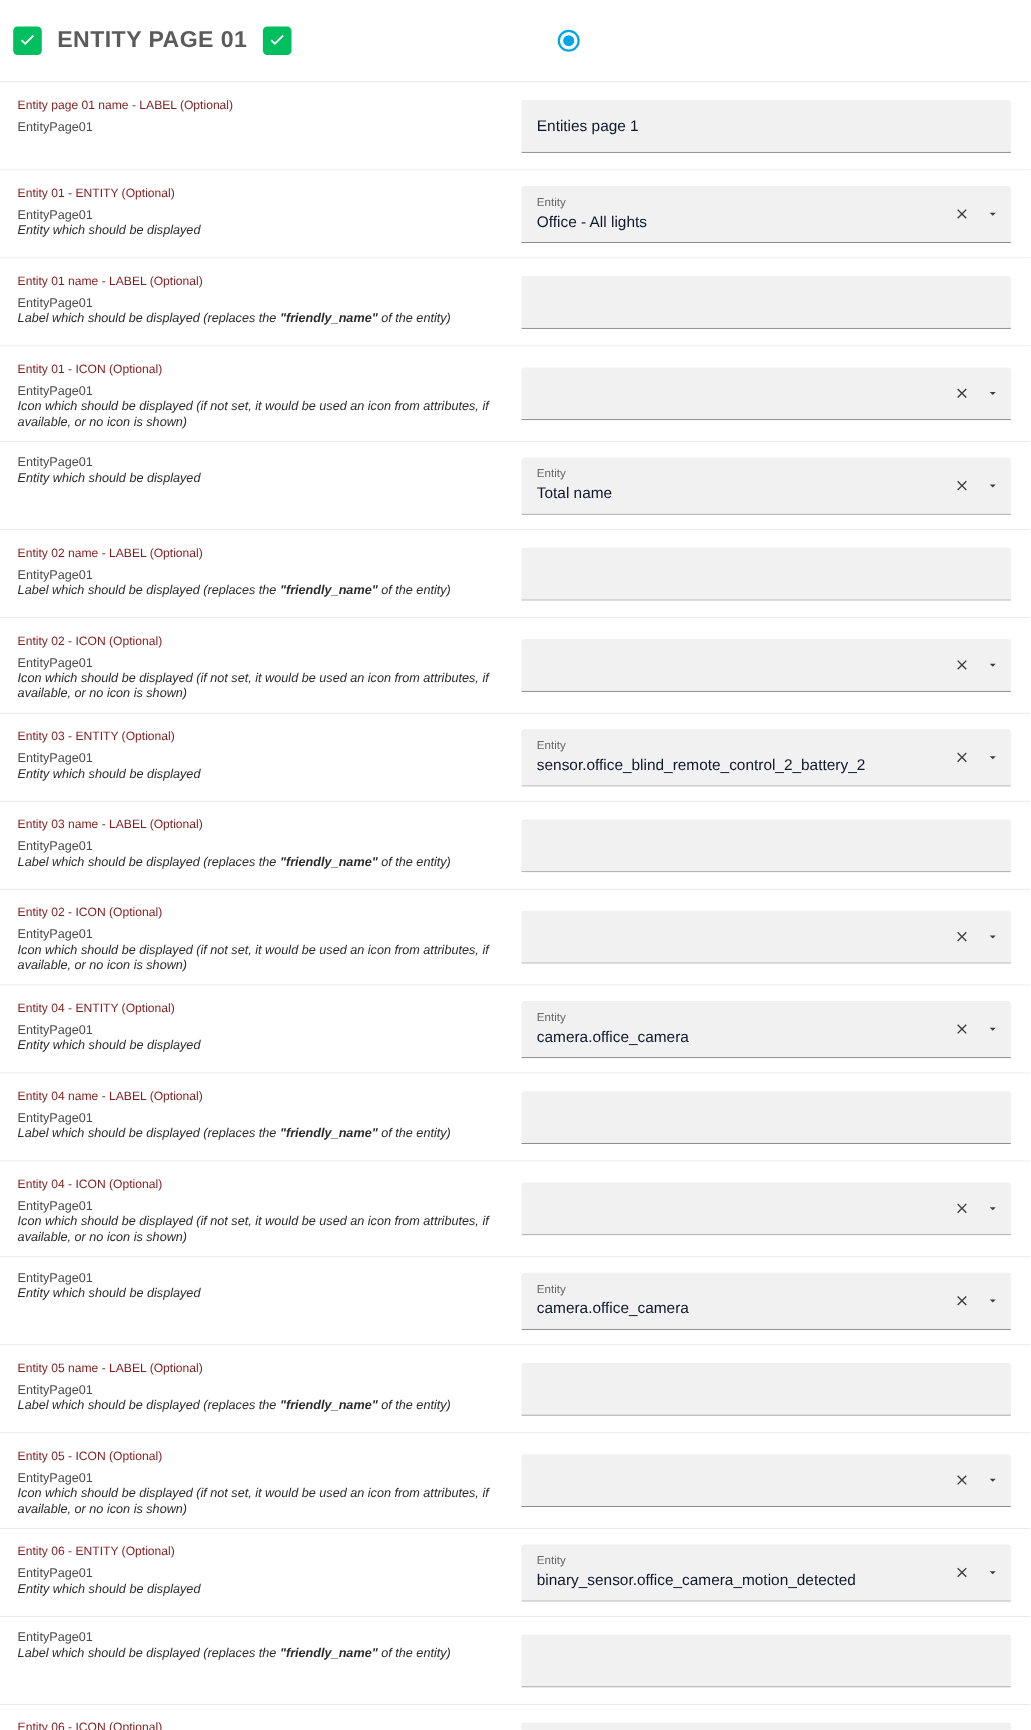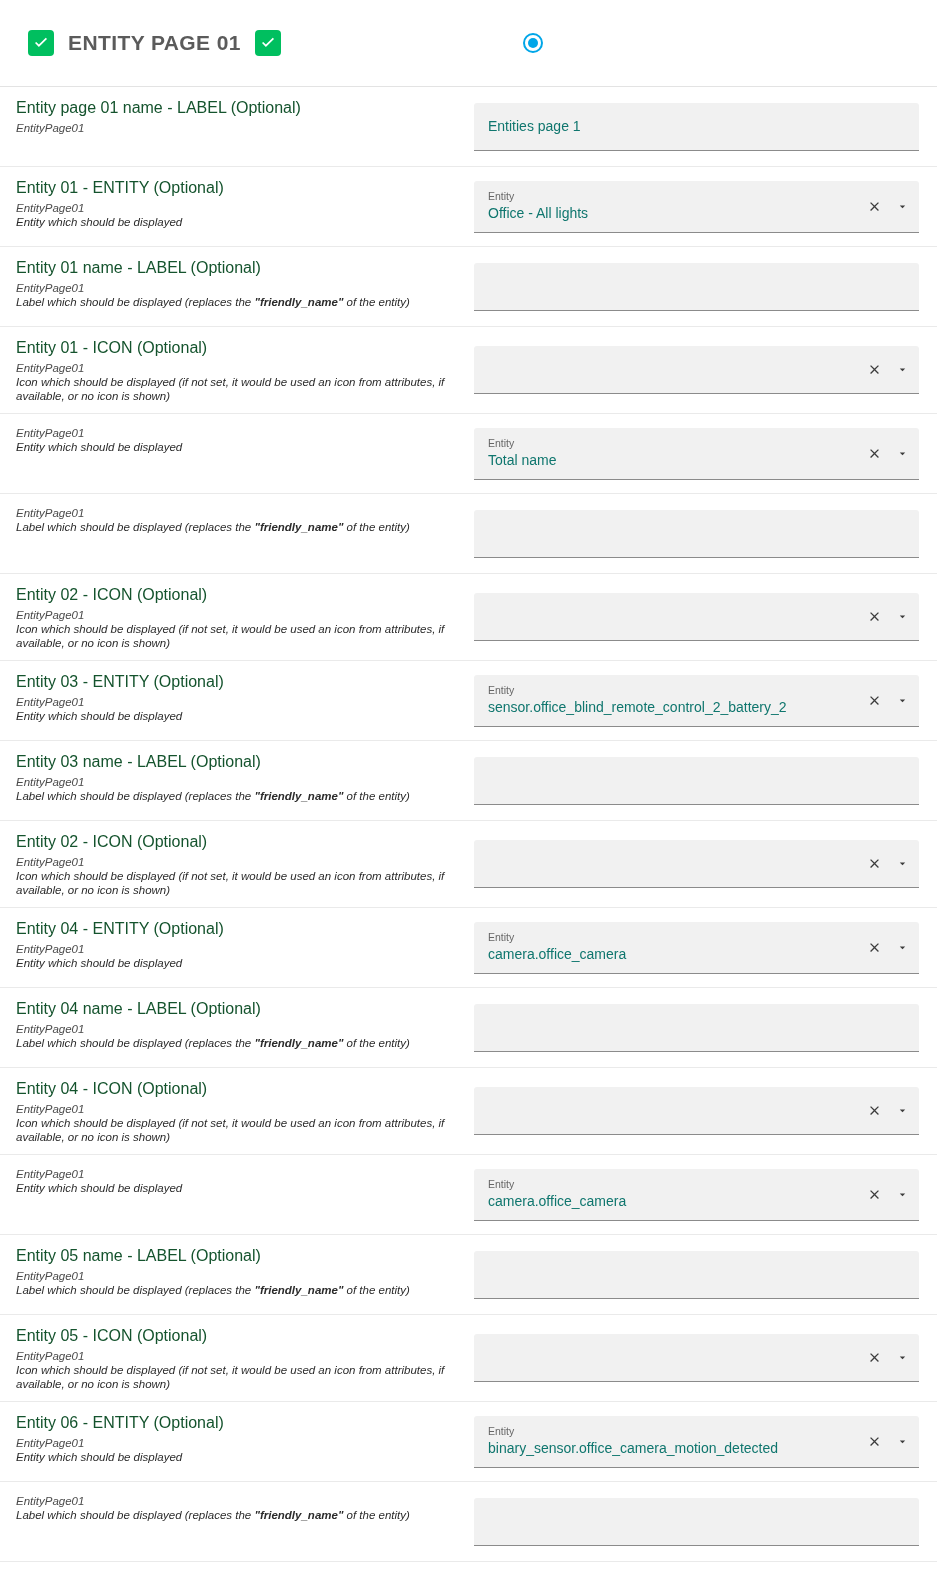--- a/index.html
+++ b/index.html
@@ -12,25 +12,25 @@
   #page {
     width: 937px;
     min-height: 1573px;
     background: #ffffff;
     position: relative;
     overflow: hidden;
   }
 
   
   .header {
-    height: 87px;
+    height: 75px;
     border-bottom: 1px solid #e3e3e3;
     display: flex;
     align-items: center;
-    padding: 0 28px;
+    padding: 0 12px;
     background: #fff;
   }
   .chk {
     width: 26px;
     height: 26px;
     border-radius: 4px;
     background: #00bf5f;
     display: inline-flex;
     align-items: center;
     justify-content: center;
@@ -79,29 +79,28 @@
     flex: none;
     padding: 12px 14px 10px 16px;
   }
   .row .right {
     flex: 1;
     padding: 10px 18px 10px 14px;
     display: flex;
     align-items: center;
   }
   .lbl-title {
-    font-size: 16px;
-    color: #14532d;
+    font-size: 11px;
+    color: #7f1d1d;
     line-height: 18px;
     margin-bottom: 4px;
   }
   .lbl-key {
     font-size: 11.5px;
     color: #4a4a4a;
-    font-style: italic;
     line-height: 14px;
   }
   .lbl-desc {
     font-size: 11.5px;
     color: #2b2b2b;
     font-style: italic;
     line-height: 14px;
   }
   .lbl-desc b { font-weight: bold; }
 
@@ -127,21 +126,21 @@
     padding: 7px 0;
   }
   .field-floating-label {
     font-size: 10.5px;
     color: #666;
     line-height: 12px;
     margin-bottom: 2px;
   }
   .field-value {
     font-size: 14px;
-    color: #0f766e;
+    color: #0f172a;
     line-height: 18px;
     white-space: nowrap;
     overflow: hidden;
     text-overflow: ellipsis;
   }
   .field-actions {
     display: flex;
     align-items: center;
     gap: 10px;
     flex: none;
@@ -284,20 +283,21 @@
                 <svg width="13" height="13" viewBox="0 0 24 24">
                   <path d="M7 10l5 5 5-5z" fill="#3c3c3c"></path>
                 </svg>
               </span>
             </div>
           </div>
         </div>
       </div>
       <div class="row">
         <div class="left">
+          <div class="lbl-title">Entity 02 name - LABEL (Optional)</div>
           <div class="lbl-key">EntityPage01</div>
           <div class="lbl-desc"><span>Label which should be displayed (replaces the </span><b>"friendly_name"</b><span> of the entity)</span></div>
         </div>
         <div class="right">
           <div class="field">
             <div class="field-text-wrap">
               <div class="field-value"></div>
             </div>
           </div>
         </div>

